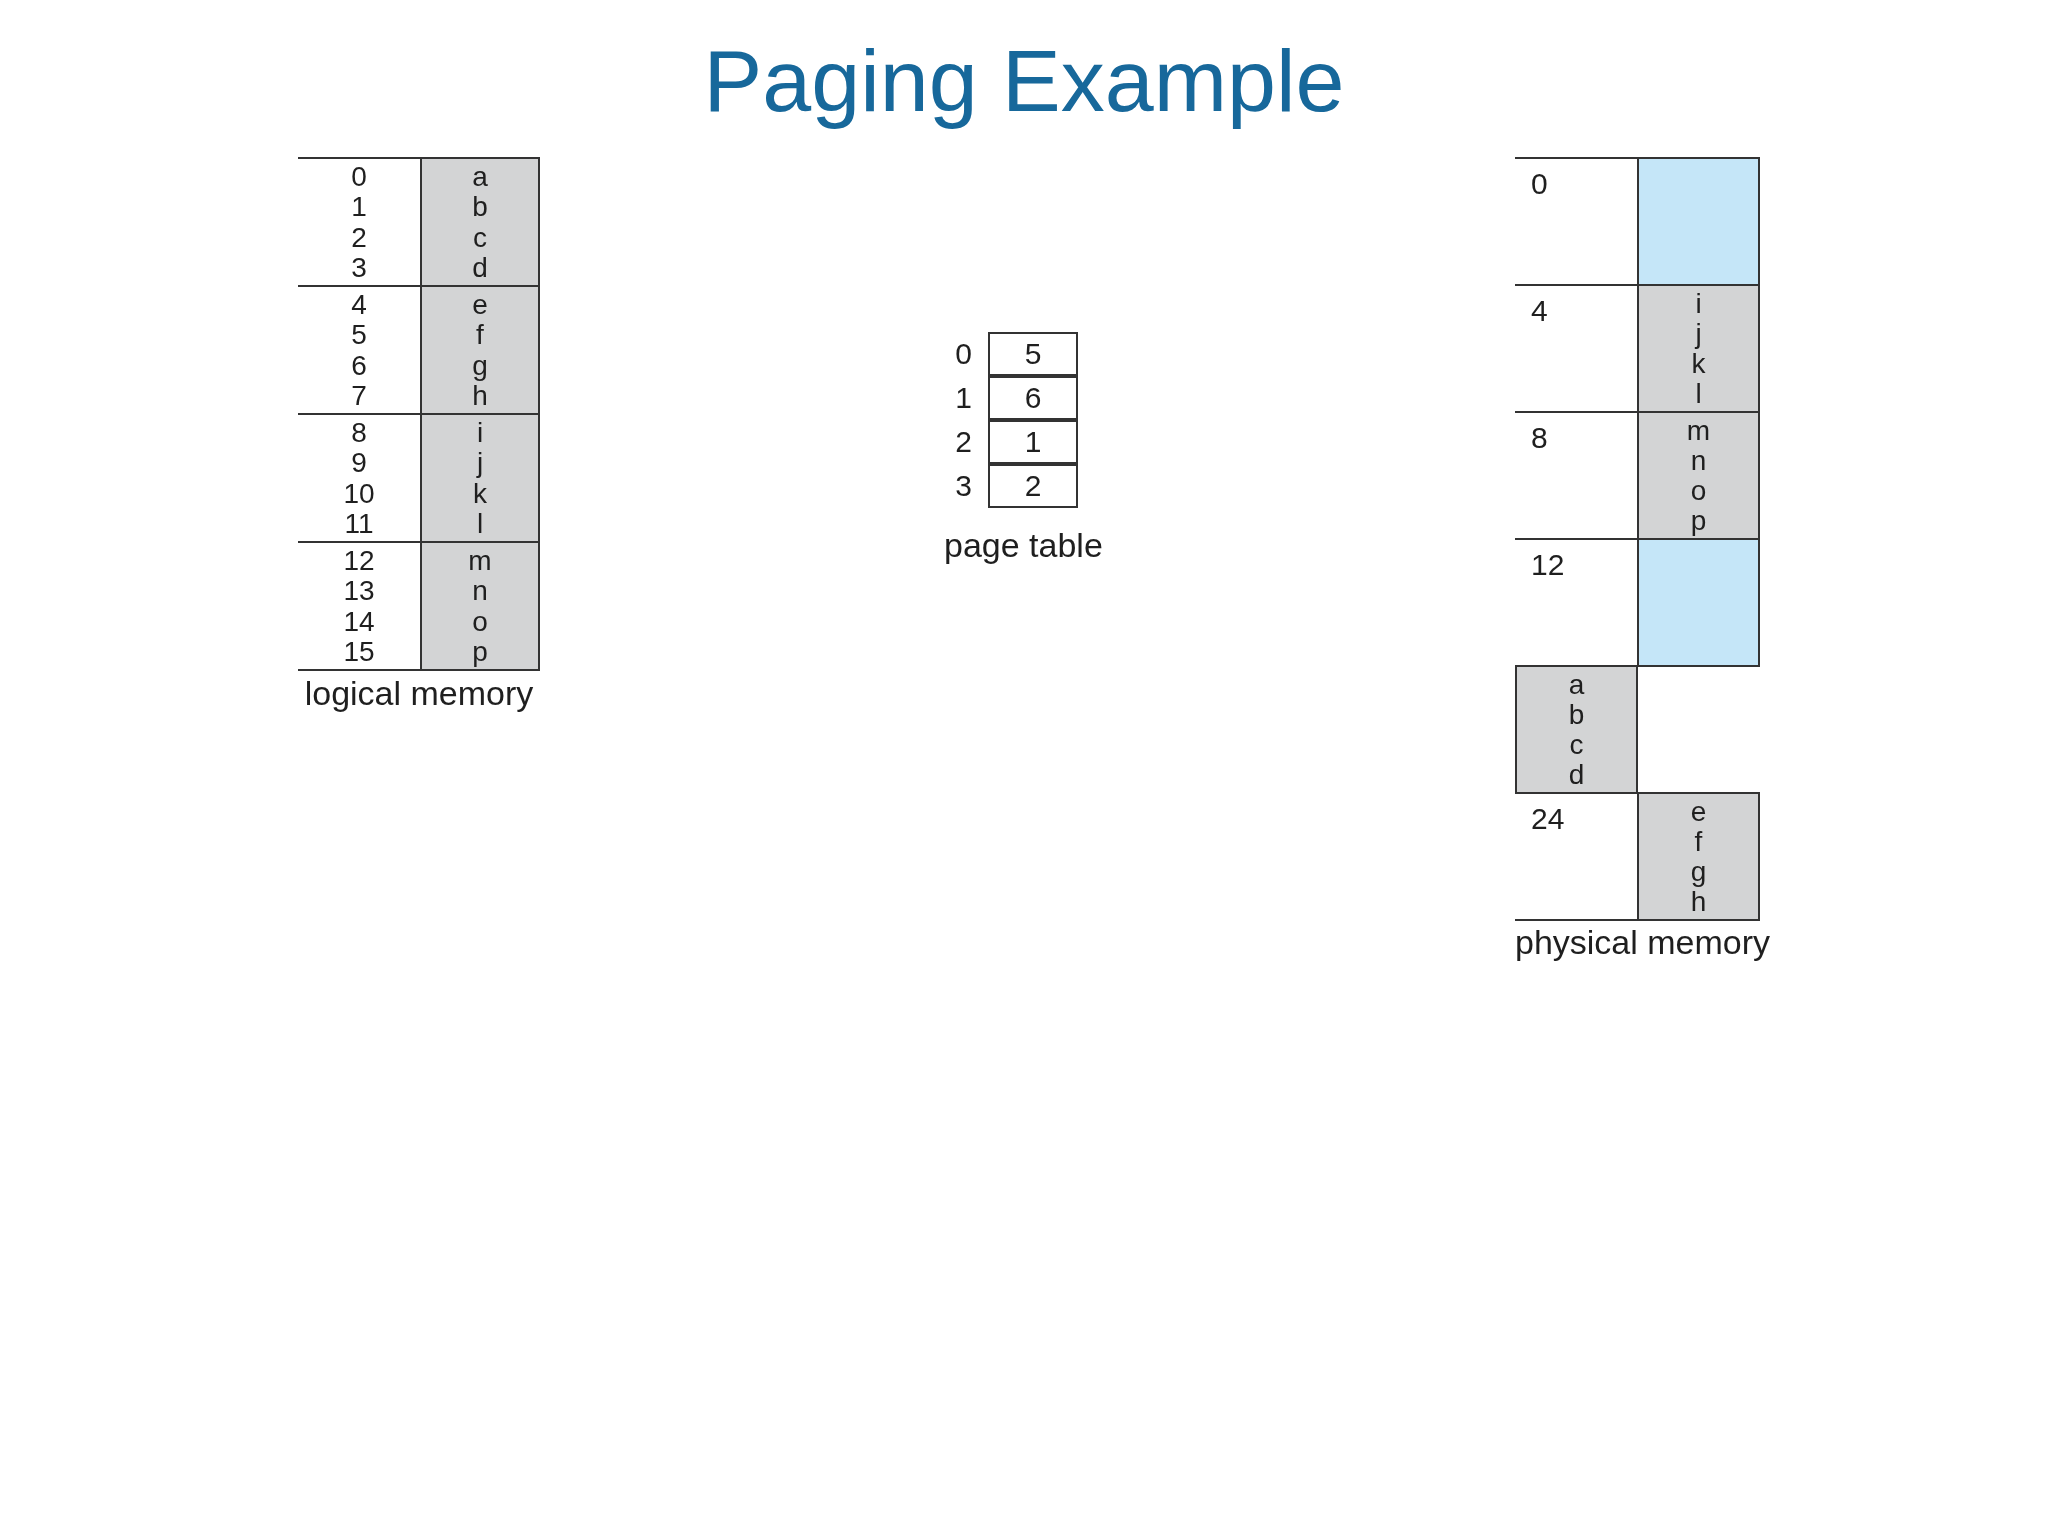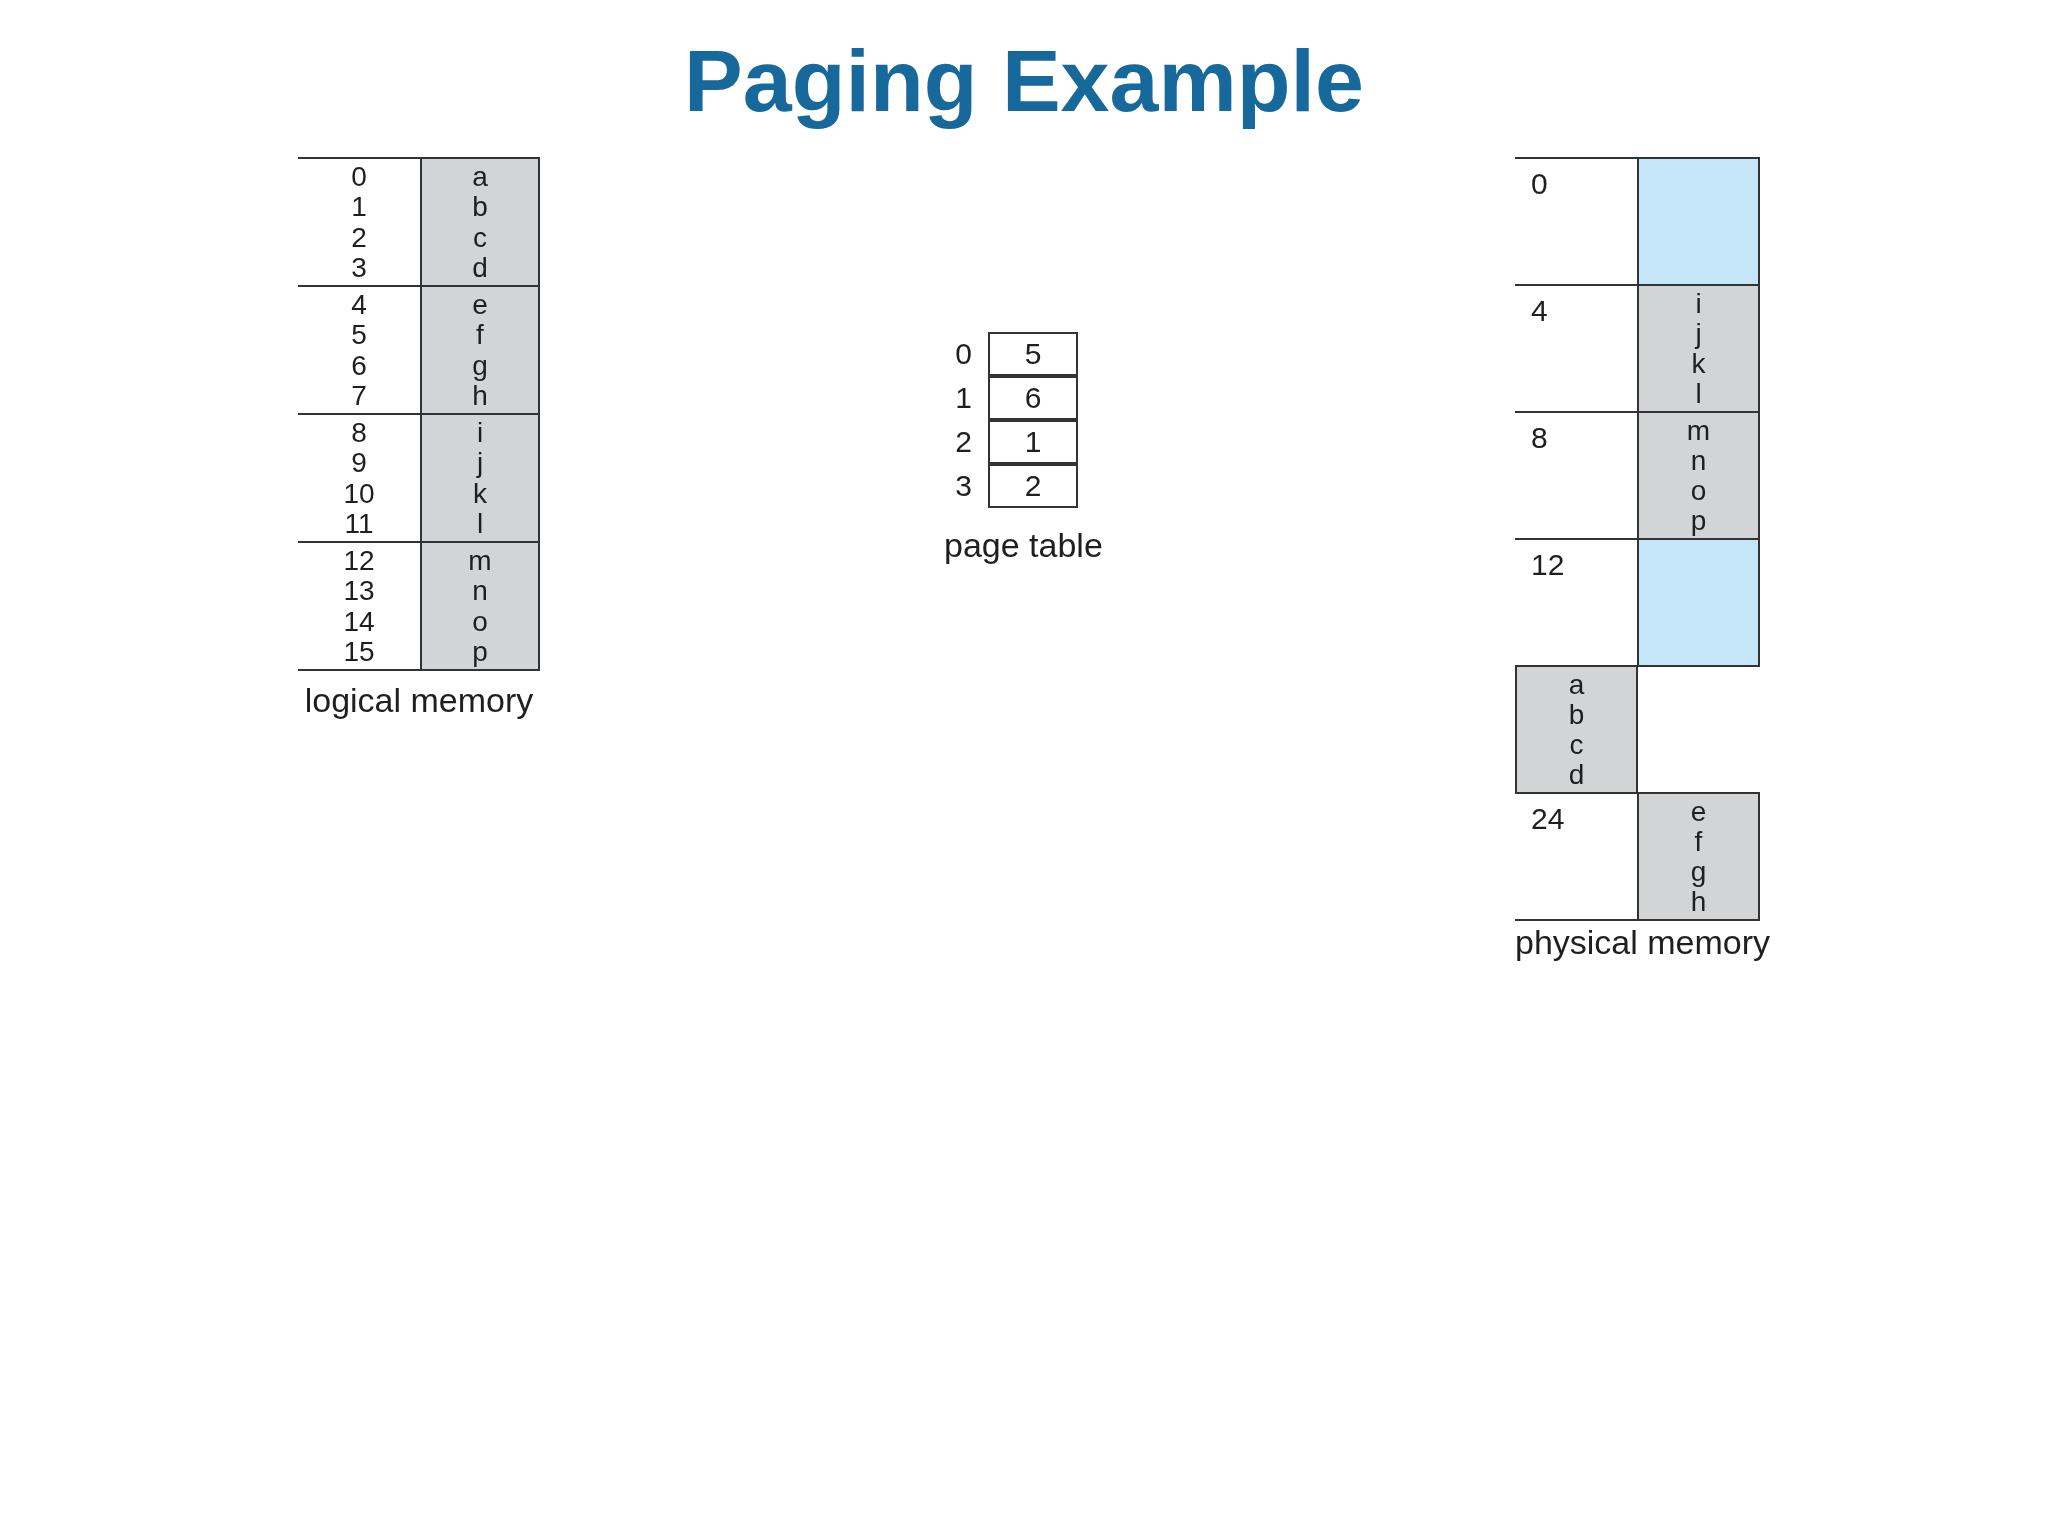--- a/index.html
+++ b/index.html
@@ -9,21 +9,21 @@
     --line-color:#333333;
     --ink:#1f1f1f;
   }
   html,body{margin:0;padding:0;}
   body{
     width:2048px;height:1536px;background:#ffffff;position:relative;overflow:hidden;
     font-family:"Liberation Sans","DejaVu Sans",sans-serif;color:var(--ink);
   }
   .title{
     position:absolute;top:30px;left:0;width:2048px;margin:0;
-    text-align:center;font-size:88px;font-weight:bold;color:var(--title-color);
+    text-align:center;font-size:88px;font-weight:normal;color:var(--title-color);
   }
 
   
   .logical{position:absolute;left:298px;top:157px;}
   .lpages{width:242px;border-bottom:2px solid var(--line-color);}
   .lpage{display:flex;height:126px;border-top:2px solid var(--line-color);}
   .laddrs{
     width:122px;box-sizing:border-box;display:flex;flex-direction:column;
     justify-content:space-around;padding:2px 0;
   }
@@ -62,21 +62,21 @@
   .pfcell.filled{background:var(--frame-gray);}
   .pfcell.empty{background:var(--frame-blue);}
   .pfrow{height:29px;line-height:29px;text-align:center;font-size:28px;}
 
   
   .caption{
     font-size:34px;color:var(--ink);text-align:right;
     position:relative;left:50%;transform:translateX(-50%);
     width:max-content;white-space:nowrap;
   }
-  .logical .caption{margin-top:10px;}
+  .logical .caption{margin-top:3px;}
   .pagetable .caption{margin-top:18px;}
   .physical .caption{margin-top:2px;}
 </style>
 </head>
 <body>
 
 <h1 class="title">Paging Example</h1>
 
 <div class="logical">
   <div id="logical-pages" class="lpages">

